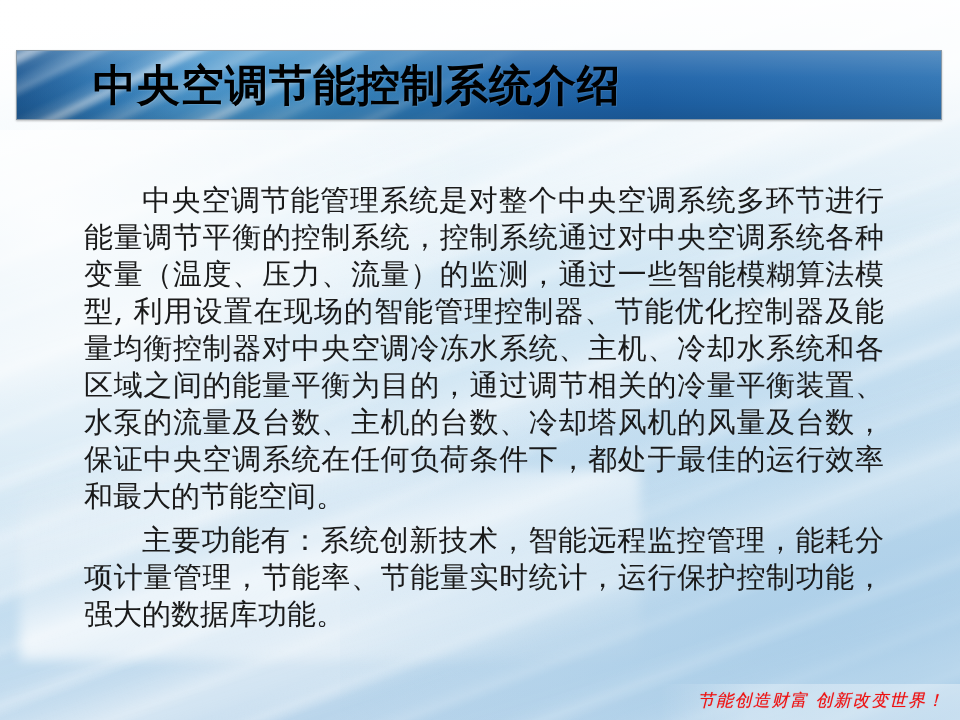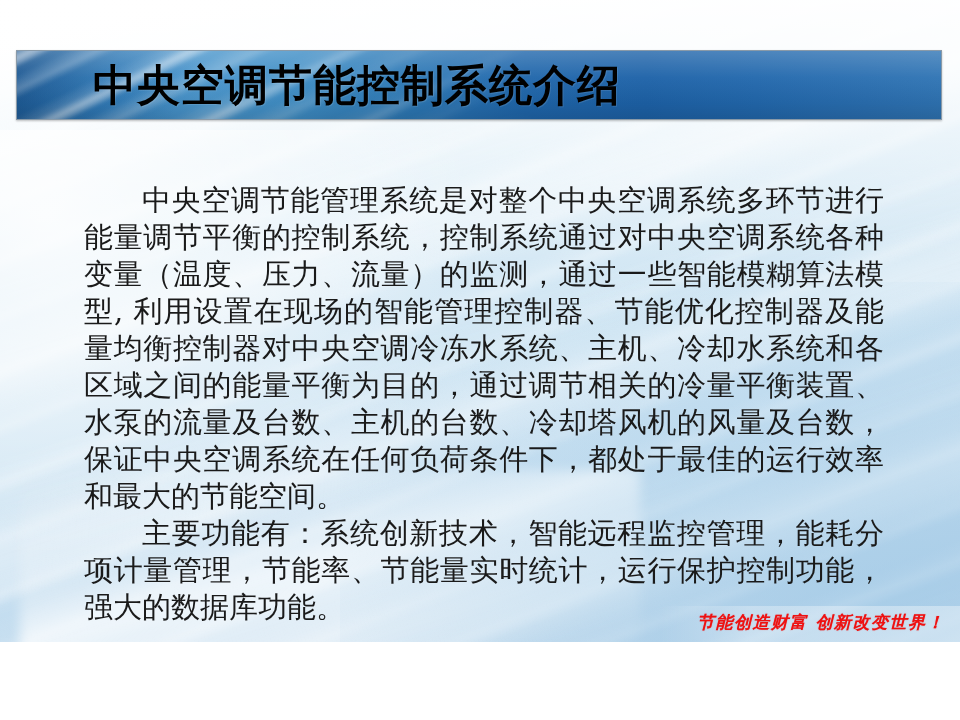--- a/index.html
+++ b/index.html
@@ -7,21 +7,21 @@
     padding: 0;
     background: #ffffff;
   }
   body {
     font-family: "Liberation Serif", "DejaVu Serif", serif;
   }
 
   .slide {
     position: relative;
     width: 960px;
-    height: 642px;
+    height: 720px;
     overflow: hidden;
     background: #ffffff;
   }
 
   
   .sky-base {
     position: absolute;
     left: 0; top: 0;
     width: 960px; height: 720px;
     background:
@@ -197,30 +197,30 @@
     font-size: 29px;
     line-height: 37px;
     text-align: justify;
     text-justify: inter-ideograph;
   }
   .para {
     margin: 0;
     text-indent: 2em;
     text-align: justify;
   }
-  .para + .para { margin-top: 0; }
+  .para + .para { margin-top: 7px; }
 
   
   .footer-slogan {
     position: absolute;
     right: 15px;
     bottom: 8px;
     font-family: "DejaVu Sans", "Liberation Sans", sans-serif;
     font-size: 17px;
-    font-weight: bold;
+    font-weight: normal;
     font-style: italic;
     color: #ee1111;
     letter-spacing: 1.5px;
     white-space: nowrap;
     text-shadow: 0 0 1px rgba(238,17,17,0.5);
   }
   .footer-band {
     position: absolute;
     right: 0;
     bottom: 0;

